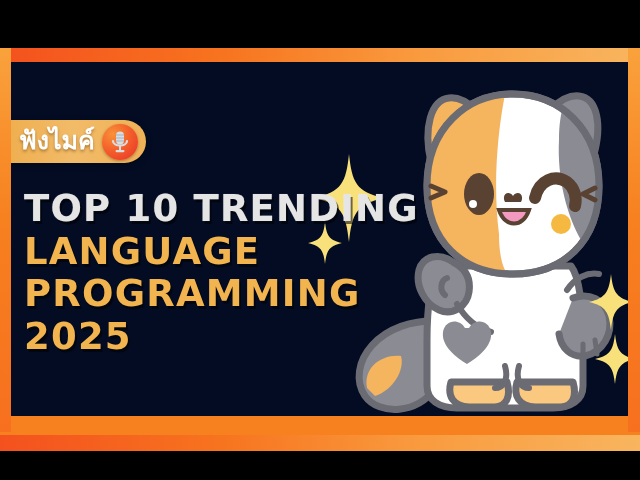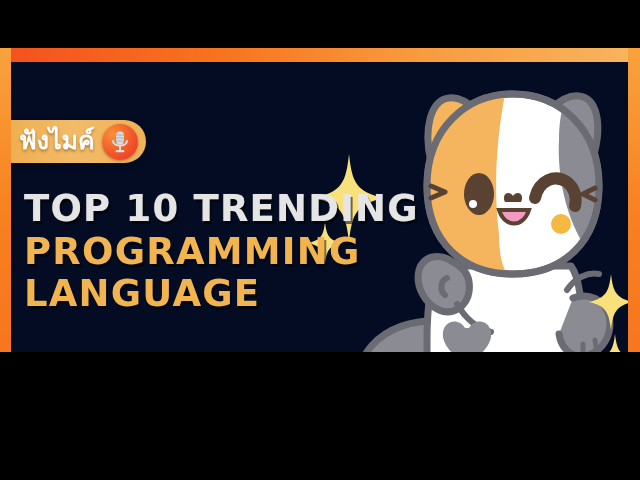--- a/index.html
+++ b/index.html
@@ -22,21 +22,21 @@
     background: #000000;
     overflow: hidden;
   }
 
   
   .frame {
     position: absolute;
     left: 0;
     top: 48px;
     width: 640px;
-    height: 304px;
+    height: 403px;
     background: #f7801f;
     overflow: hidden;
   }
   .frame-top-bar {
     position: absolute;
     left: 0; top: 0;
     width: 640px; height: 14px;
     background: linear-gradient(90deg, #f4511e 0%, #f7741f 35%, #f99a3e 65%, #f8b55e 100%);
   }
   .frame-bottom-bar {
@@ -254,19 +254,20 @@
             <path d="M7 5 H15 M7 8 H15 M7 11 H15" stroke="#a8b2bd" stroke-width="1.1"></path>
             <path d="M4 11 C 4 17, 18 17, 18 11" fill="none" stroke="#d7dde3" stroke-width="2.2" stroke-linecap="round"></path>
             <rect x="10" y="16" width="2" height="4" fill="#d7dde3"></rect>
             <rect x="6.5" y="20" width="9" height="2.2" rx="1.1" fill="#d7dde3"></rect>
           </svg>
         </span>
       </div>
 
       <div class="headline">
         <div class="line line-white">TOP 10 TRENDING</div>
+        <div class="line line-gold">LANGUAGE</div>
         <div class="line line-gold">PROGRAMMING</div>
-        <div class="line line-gold">LANGUAGE</div>
+        <div class="line line-gold">2025</div>
       </div>
 
     </div>
   </div>
 </div>
 
 </body></html>

